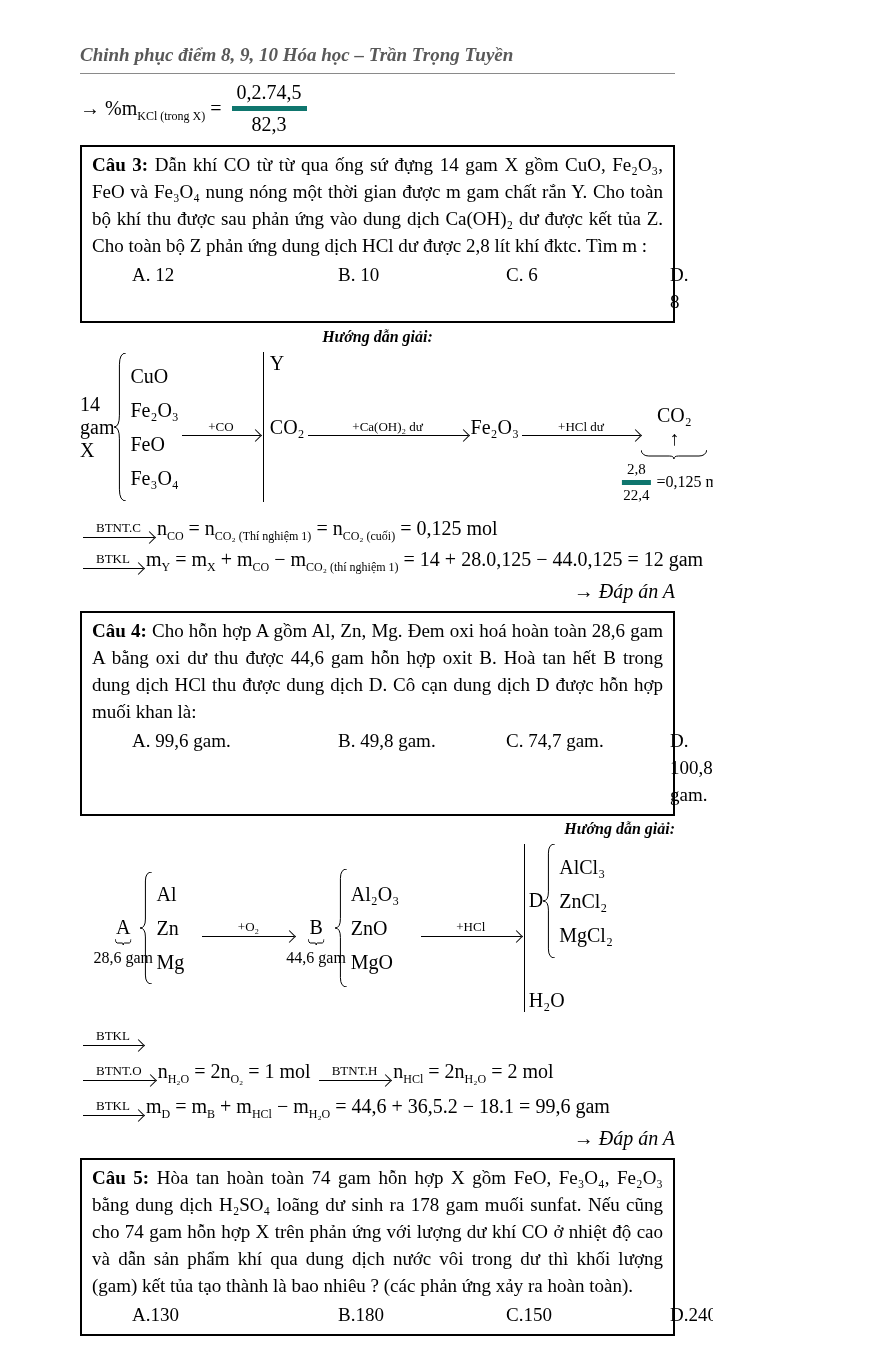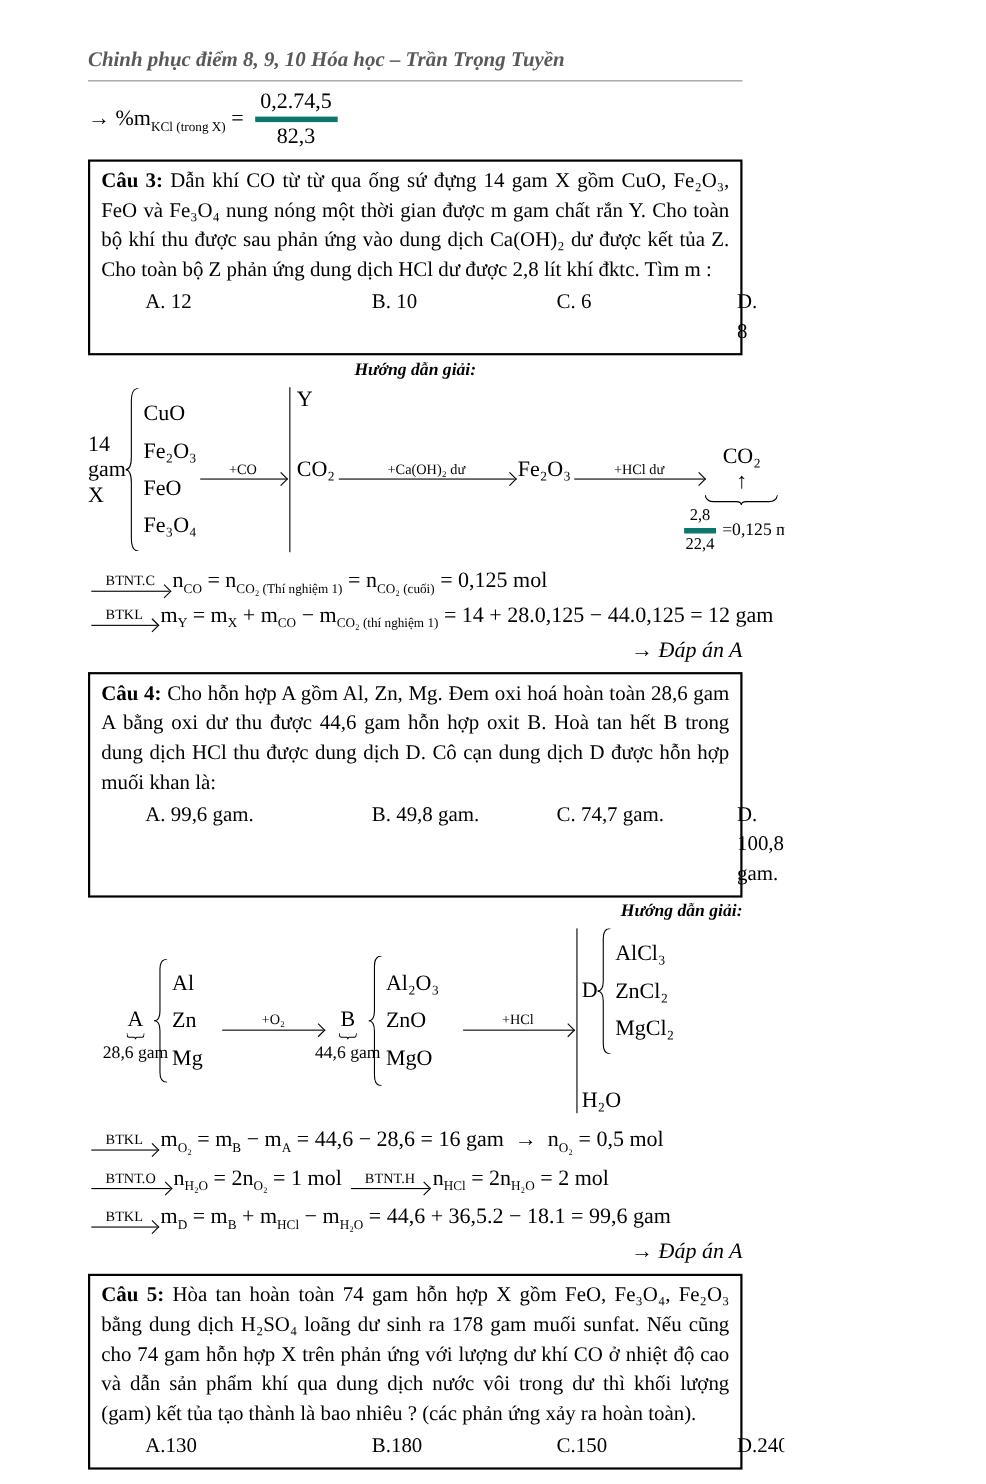--- a/index.html
+++ b/index.html
@@ -203,21 +203,20 @@
           <div>ZnCl₂</div>
           <div>MgCl₂</div>
         </div>
       </div>
       <div>H₂O</div>
     </div>
   </div>
 
   <div class="math" style="margin-top:12px">
     <span class="larr"><span class="lbl">BTKL</span><span class="shaft"></span></span>
-    <span><span>m</span><sub>O₂</sub><span> = m</span><sub>B</sub><span> − m</span><sub>A</sub><span> = 44,6 − 28,6 = 16 gam  →  n</span><sub>O₂</sub><span> = 0,5 mol</span></span>
   </div>
 
   <div class="math mt3">
     <span class="larr"><span class="lbl">BTNT.O</span><span class="shaft"></span></span>
     <span><span>n</span><sub>H₂O</sub><span> = 2n</span><sub>O₂</sub><span> = 1 mol </span></span>
     <span class="larr"><span class="lbl">BTNT.H</span><span class="shaft"></span></span>
     <span><span>n</span><sub>HCl</sub><span> = 2n</span><sub>H₂O</sub><span> = 2 mol</span></span>
   </div>
 
   <div class="math mt3">

